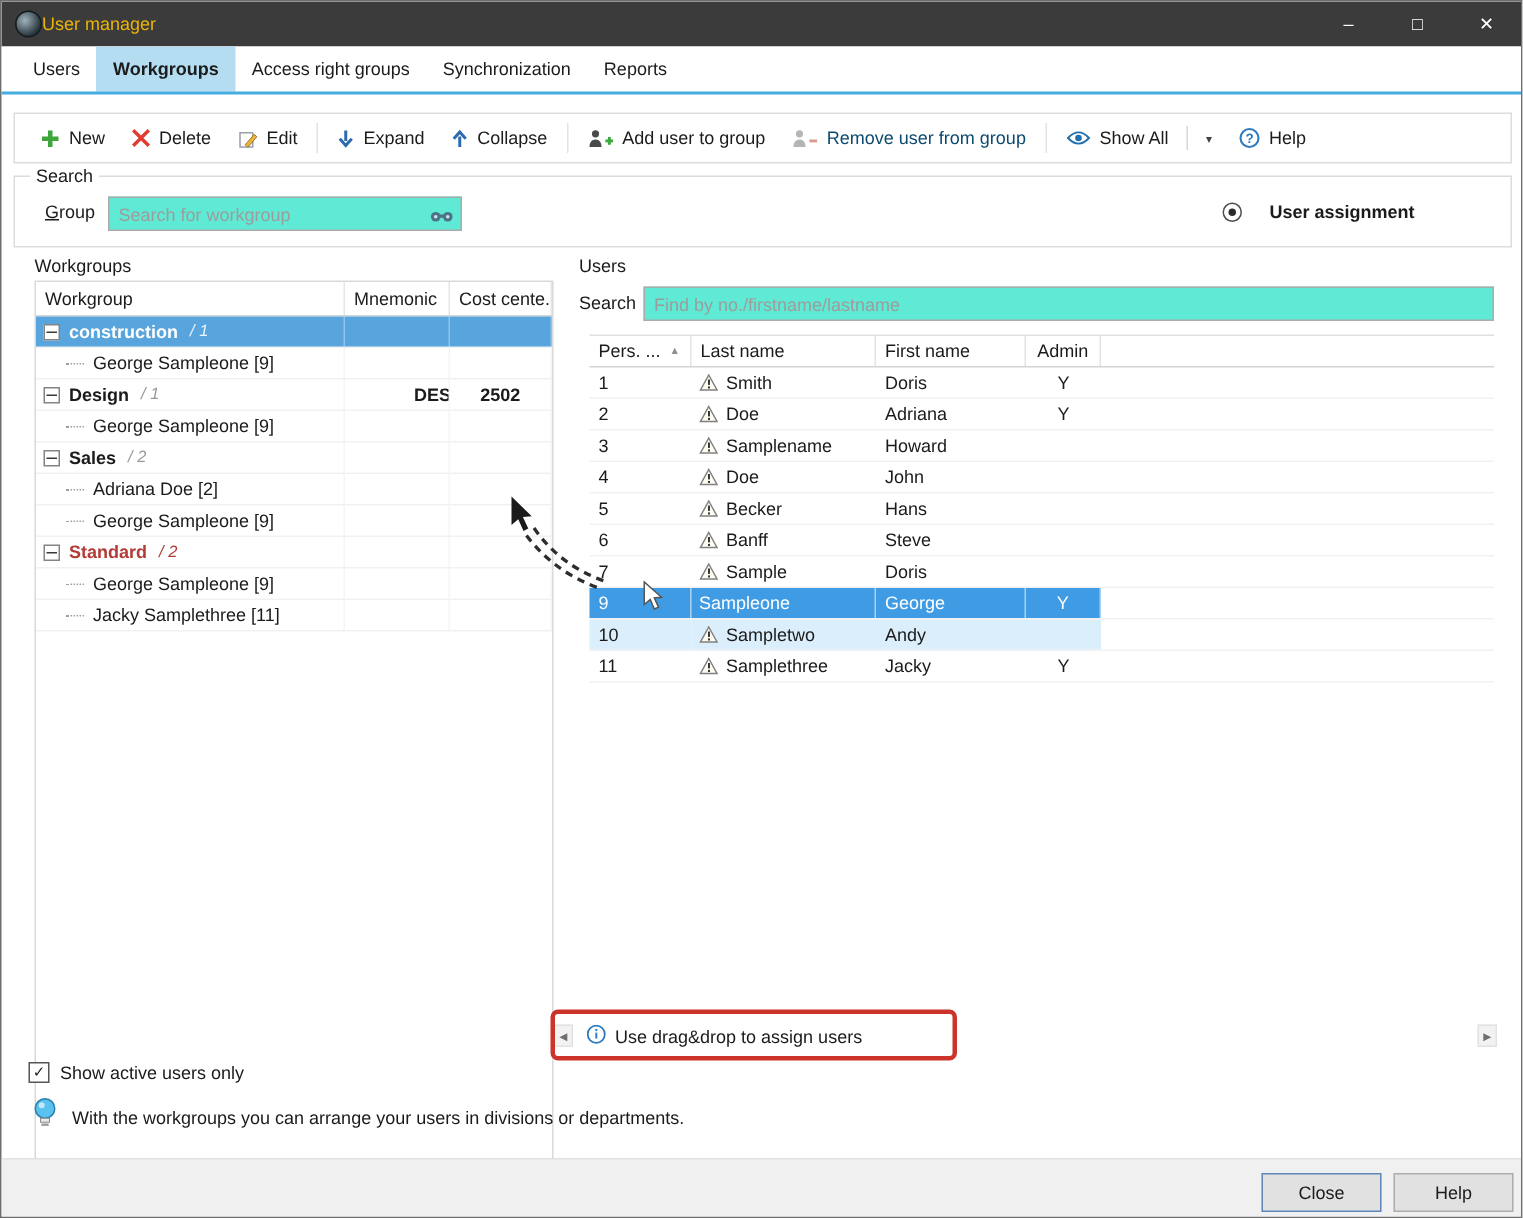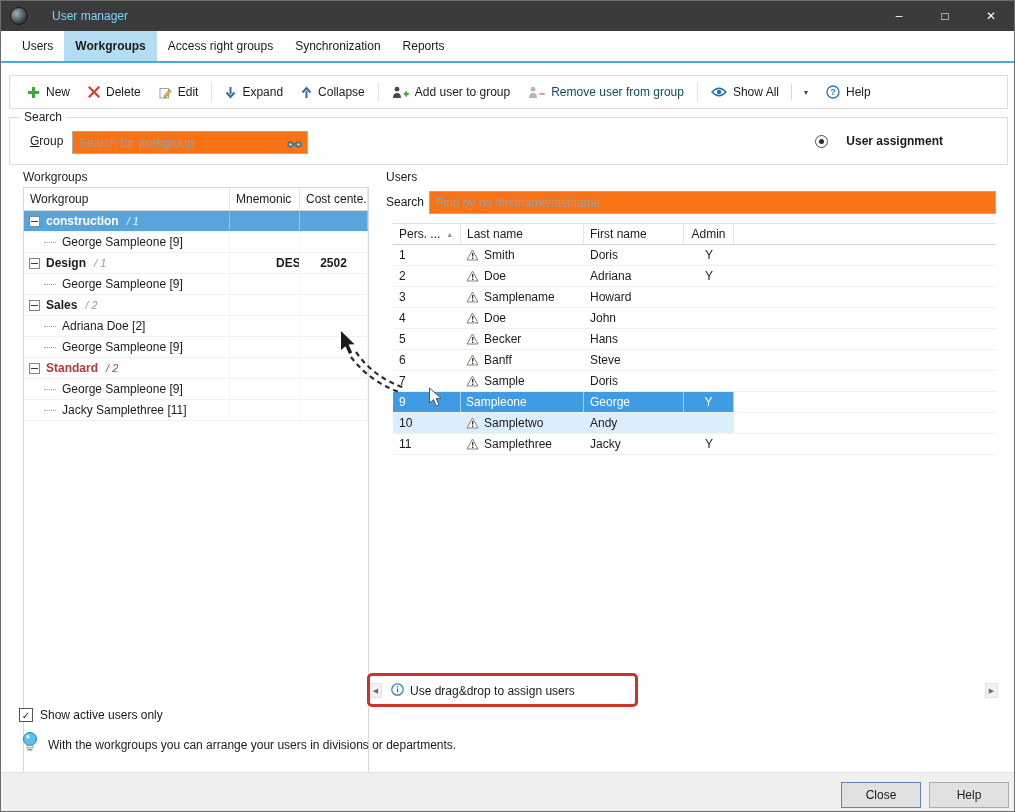--- a/index.html
+++ b/index.html
@@ -4,21 +4,21 @@
 <style>
   html,body{margin:0;padding:0;background:#d8d8d8;}
   #win{position:relative;width:1015px;height:812px;background:#fff;overflow:hidden;
        font-family:"Liberation Sans","DejaVu Sans",sans-serif;font-size:12px;color:#1b1b1b;
        box-sizing:border-box;border:1px solid #6e6e6e;}
 
   
   #titlebar{position:absolute;left:0;top:0;width:100%;height:30px;background:#3b3b3b;display:flex;align-items:center;}
   #app-icon{width:16px;height:16px;margin-left:9px;border-radius:50%;flex:none;
             background:radial-gradient(circle at 35% 35%,#9fb3bb,#27343b 72%);border:1px solid #141b1f;}
-  #title{color:#7dd3fc;margin-left:24px;}
+  #title{color:#eab308;margin-left:0;}
   #winbtns{margin-left:auto;display:flex;height:30px;}
   .wbtn{width:46px;height:30px;display:flex;align-items:center;justify-content:center;color:#fff;font-size:12px;}
 
   
   #tabs{position:absolute;left:0;top:30px;width:100%;height:30px;background:#fff;display:flex;padding-left:10px;box-sizing:border-box;}
   .tab{padding:0 11px;display:flex;align-items:center;height:30px;white-space:nowrap;}
   .tab.active{background:#b4ddf2;font-weight:bold;}
   #tab-line{position:absolute;left:0;top:60px;width:100%;height:2px;background:#45ace0;}
 
   
@@ -32,21 +32,21 @@
   .caret{font-size:8px;color:#444;}
 
   
   #searchbox{position:absolute;left:8px;top:116px;width:999px;height:48px;box-sizing:border-box;
              border:1px solid #dcdcdc;background:#fff;}
   #search-legend{position:absolute;top:-8px;left:10px;background:#fff;padding:0 4px;}
   .accel::first-letter{text-decoration:underline;}
   #group-label{position:absolute;left:20px;top:16px;}
   #group-input-wrap{position:absolute;left:62px;top:13px;width:236px;height:23px;}
   .txt{width:100%;height:100%;box-sizing:border-box;border:1px solid #ababab;padding:0 6px;
-       font:12px "Liberation Sans","DejaVu Sans",sans-serif;color:#333;background:#f97316;}
+       font:12px "Liberation Sans","DejaVu Sans",sans-serif;color:#333;background:#5eead4;}
   .txt::placeholder{color:#9d9d9d;}
   #group-input-wrap .txt{padding-right:26px;}
   #binoculars{position:absolute;right:6px;top:7px;}
   #assignment-radio{position:absolute;right:64px;top:16px;display:flex;align-items:center;gap:18px;}
   .radio{width:11px;height:11px;border:1px solid #4d4d4d;border-radius:50%;background:#fff;position:relative;flex:none;}
   .radio::after{content:"";position:absolute;left:3px;top:3px;width:5px;height:5px;border-radius:50%;background:#2b2b2b;}
   #assignment-radio span.lbl{font-weight:bold;}
 
   
   #wg-caption{position:absolute;left:22px;top:169px;}

